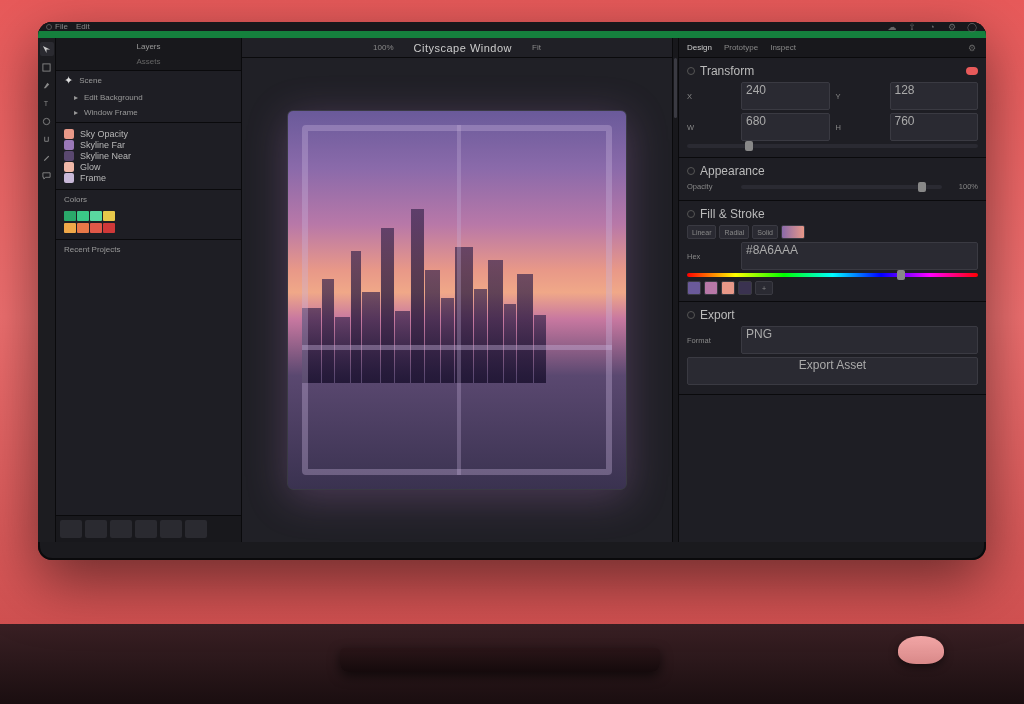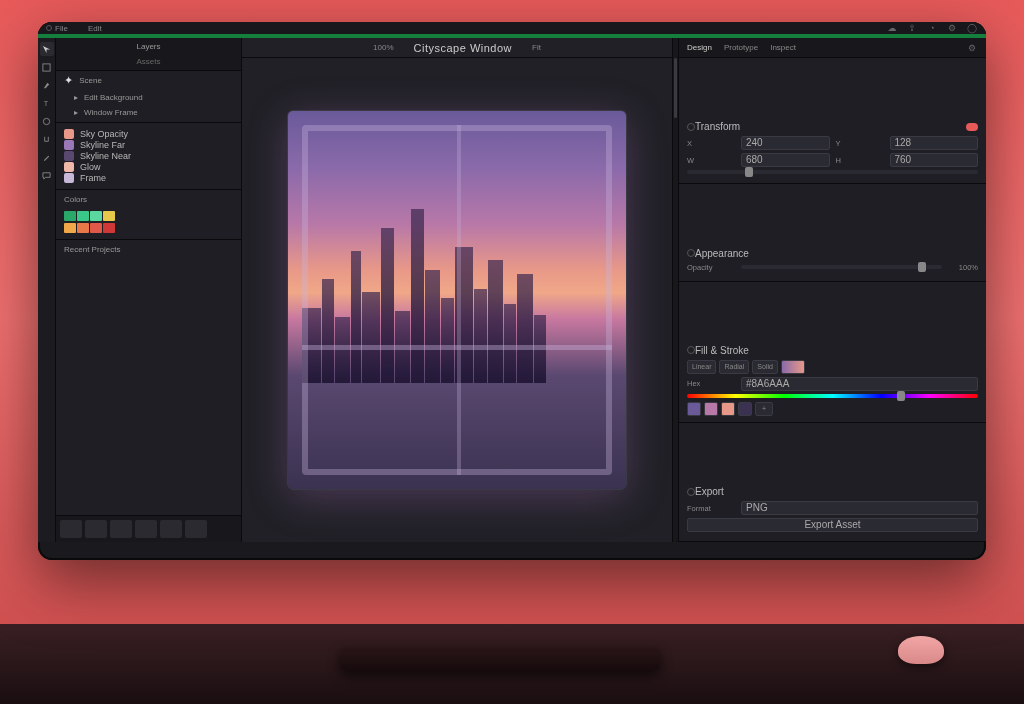--- a/index.html
+++ b/index.html
@@ -64,22 +64,22 @@
 .titlebar .circle { width: 8px; height: 8px; border-radius: 50%; border: 1px solid #444; }
 .titlebar-title { font-size: 8px; color: #888; }
 .titlebar-right { margin-left: auto; display: flex; gap: 10px; }
 .win-btn { width: 10px; height: 8px; color: #666; }
 .menubar {
   height: 16px;
   background: #18181c;
   display: flex;
   align-items: center;
   padding: 0 8px;
-  gap: 20px;
-  border-bottom: 4px solid #15803d;
+  gap: 8px;
+  border-bottom: 7px solid #15803d;
 }
 .menu-item { font-size: 8px; color: #888; cursor: pointer; }
 .menu-item .dot { display:inline-block; width:6px; height:6px; border-radius:50%; border:1px solid #555; margin-right:3px; vertical-align:middle;}
 .menubar-right { margin-left: auto; display: flex; gap: 8px; }
 .icon-btn { width: 12px; height: 12px; display:flex; align-items:center; justify-content:center; color:#666; }
 .workspace {
   display: flex;
   height: calc(100% - 34px);
 }
 .toolstrip {
@@ -193,49 +193,49 @@
   gap:1px;
 }
 .bldg { background: linear-gradient(180deg, rgba(60,40,80,0.7), rgba(30,20,50,0.9)); }
 .right-panel {
   width: 308px;
   background:#1e1e24;
   border-left:1px solid #0a0a0c;
   display:flex;
   flex-direction:column;
   overflow:hidden;
-  justify-content:space-between;
 }
 .rp-head {
   height:20px;
   display:flex;
   align-items:center;
   padding:0 8px;
   gap:12px;
   border-bottom:1px solid #0a0a0c;
   background:#18181c;
 }
 .rp-tab { font-size:8px; color:#888; }
 .rp-section {
   border-bottom:1px solid #0a0a0c;
   padding:6px 8px;
 }
 .rp-section-title {
-  font-size:10px;
+  font-size:12px;
   color:#bbb;
   margin-bottom:4px;
   display:flex;
   align-items:center;
+  gap:5px;
 }
 .rp-section-title .disc { width:8px;height:8px;border-radius:50%;border:1px solid #555;}
 .field-row { display:flex; align-items:center; gap:6px; margin:3px 0; }
 .field-label { font-size:7.5px; color:#888; width:48px; }
 .field-input {
-  flex:1; height:14px; background:#2a2a32; border:1px solid #3a3a42; border-radius:2px;
-  font-size:10px; color:#aaa; padding:0 4px;
+  flex:1; height:28px; background:#2a2a32; border:1px solid #3a3a42; border-radius:2px;
+  font-size:12px; color:#aaa; padding:0 4px;
 }
 .slider-track {
   flex:1; height:4px; background:#2a2a32; border-radius:2px; position:relative;
 }
 .slider-thumb { position:absolute; top:-3px; width:8px; height:10px; background:#888; border-radius:2px;}
 .chip-row { display:flex; gap:3px; flex-wrap:wrap; }
 .chip { height:14px; min-width:18px; background:#2a2a32; border:1px solid #3a3a42; border-radius:2px; font-size:7px; display:flex;align-items:center;justify-content:center;padding:0 4px; color:#888;}
 .toggle-pill { width:12px;height:8px;border-radius:4px;background:#e85a5a;position:relative;}
 .scrollbar {
   width:6px;

